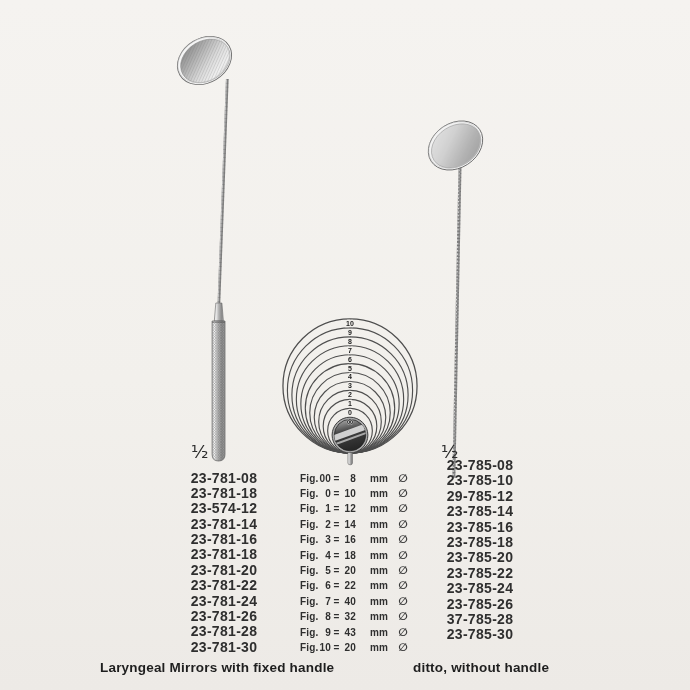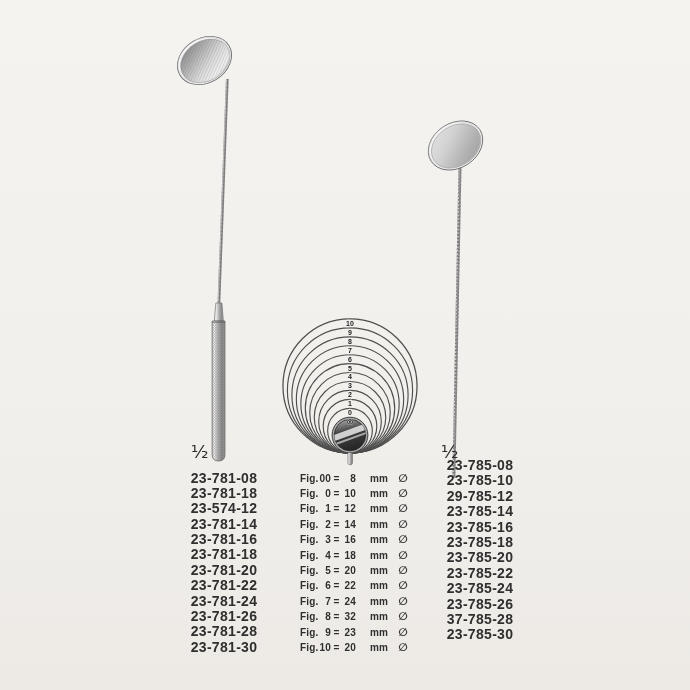--- a/index.html
+++ b/index.html
@@ -239,37 +239,37 @@
         <span class="f-num">6</span>
         <span class="f-eq">=</span>
         <span class="f-mm">22</span>
         <span class="f-unit">mm</span>
         <span class="f-dia">∅</span>
     </div>
     <div class="fig-row">
       <span class="f-pre">Fig.</span>
         <span class="f-num">7</span>
         <span class="f-eq">=</span>
-        <span class="f-mm">24</span>
+        <span class="f-mm">40</span>
         <span class="f-unit">mm</span>
         <span class="f-dia">∅</span>
     </div>
     <div class="fig-row">
       <span class="f-pre">Fig.</span>
         <span class="f-num">8</span>
         <span class="f-eq">=</span>
         <span class="f-mm">32</span>
         <span class="f-unit">mm</span>
         <span class="f-dia">∅</span>
     </div>
     <div class="fig-row">
       <span class="f-pre">Fig.</span>
         <span class="f-num">9</span>
         <span class="f-eq">=</span>
-        <span class="f-mm">23</span>
+        <span class="f-mm">43</span>
         <span class="f-unit">mm</span>
         <span class="f-dia">∅</span>
     </div>
     <div class="fig-row">
       <span class="f-pre">Fig.</span>
         <span class="f-num">10</span>
         <span class="f-eq">=</span>
         <span class="f-mm">20</span>
         <span class="f-unit">mm</span>
         <span class="f-dia">∅</span>
@@ -284,14 +284,16 @@
     <div class="code-row">23-785-16</div>
     <div class="code-row">23-785-18</div>
     <div class="code-row">23-785-20</div>
     <div class="code-row">23-785-22</div>
     <div class="code-row">23-785-24</div>
     <div class="code-row">23-785-26</div>
     <div class="code-row">37-785-28</div>
     <div class="code-row">23-785-30</div>
   </div>
 
+  <div class="caption" style="left:100px;top:660px">Laryngeal Mirrors with fixed handle</div>
+  <div class="caption" style="left:413px;top:660px">ditto, without handle</div>
 
 </div>
 
 </body></html>

